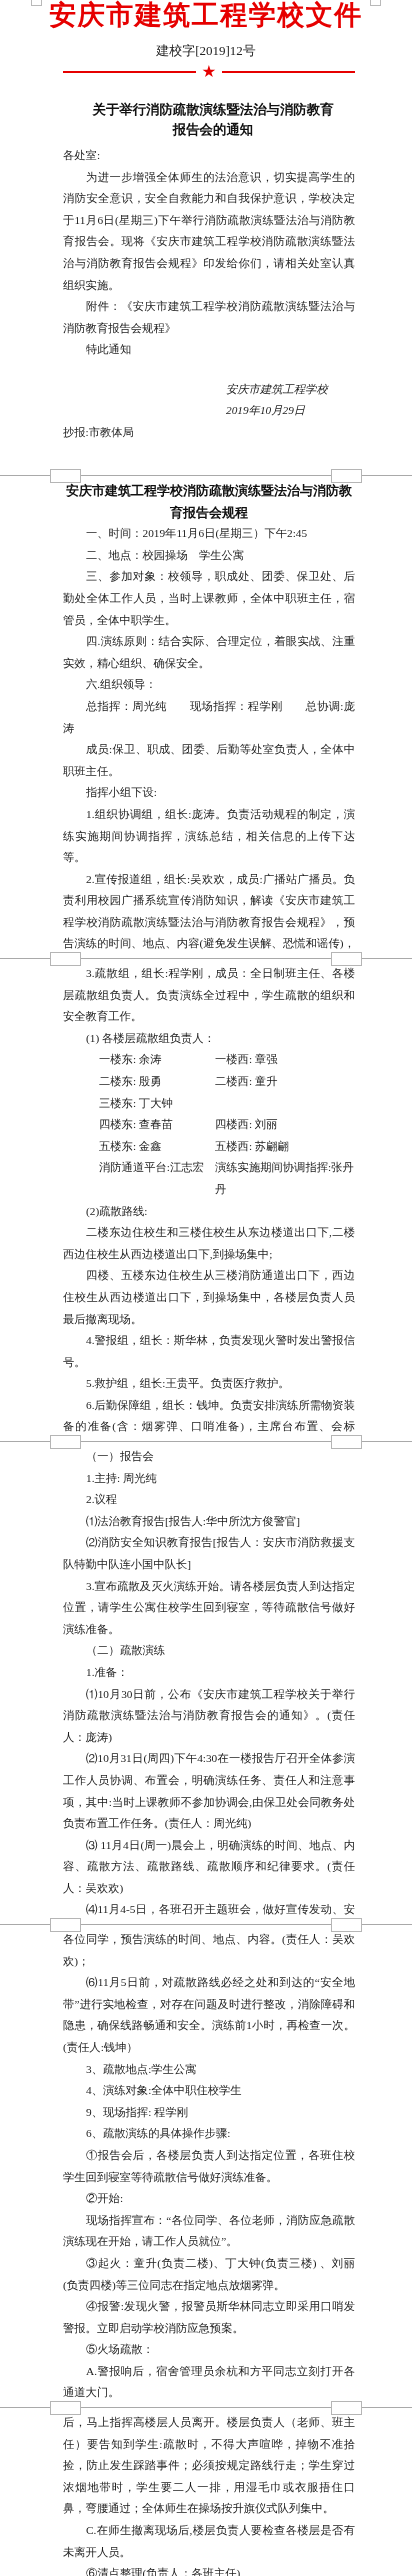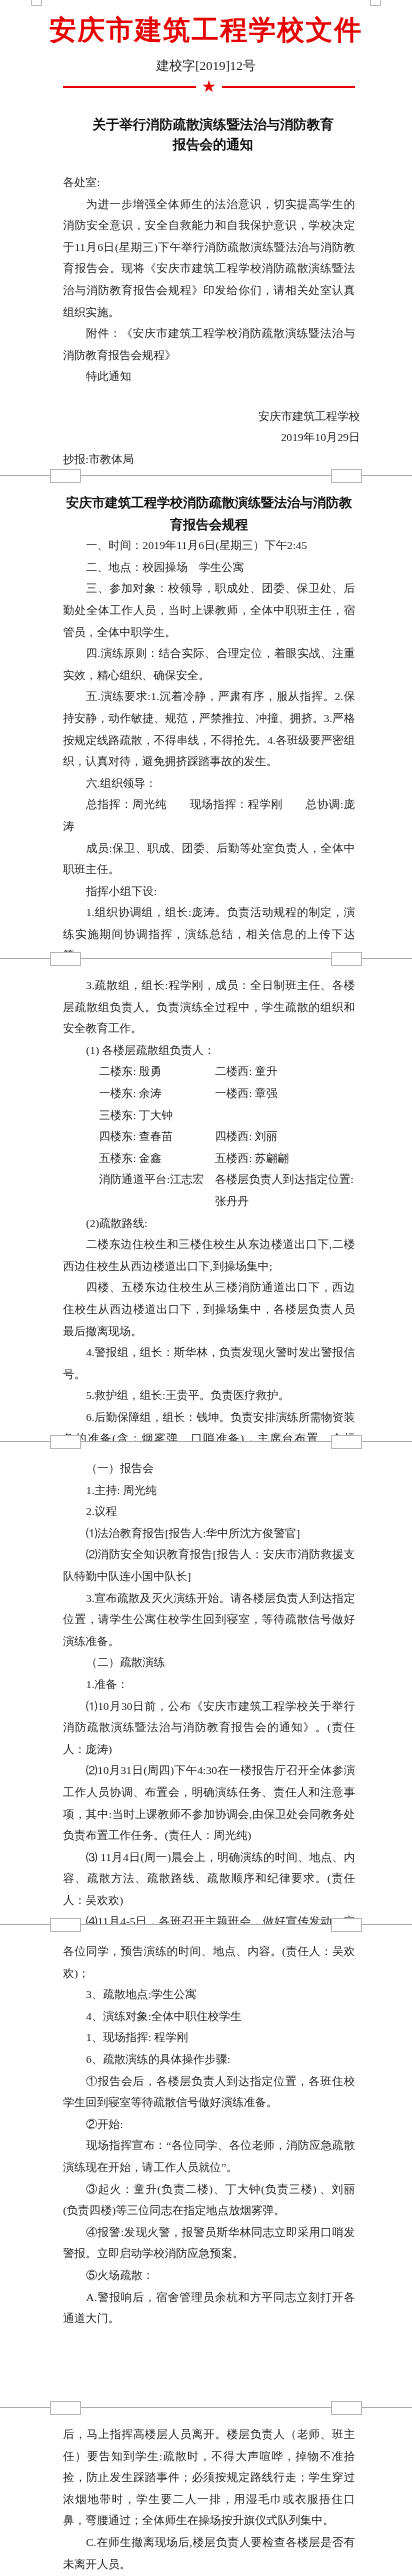--- a/index.html
+++ b/index.html
@@ -15,39 +15,39 @@
   
   .content { margin:0 57px 0 63px; }
 
   
   .corner { position:absolute; top:-2.6px; width:9.3px; height:6.2px;
             border:1px solid #b9b9b9; background:#fff; }
   .corner.l { left:31px; } .corner.r { right:31px; }
 
   
   .org-header {
-    margin-top:15px; text-align:center; color:#e60000;
+    margin-top:0; text-align:center; color:#e60000;
     font-size:27px; font-weight:bold; letter-spacing:1.5px; line-height:30px;
   }
   .doc-number { margin-top:14.4px; text-align:center; font-size:13px; line-height:14.4px; color:#222; }
   .rule-row { display:flex; align-items:center; margin:4.1px 57px 0 63px; height:18.5px; }
   .rule-seg { flex:1; height:1.5px; background:#e60000; }
   .star { color:#e60000; font-size:16.5px; line-height:18.5px; margin:0 5.2px; }
 
   .doc-title { margin-top:18.5px; text-align:center; font-size:13.4px; font-weight:bold;
                line-height:20.6px; color:#111;padding-left:14px; }
 
   
-  .body-block { margin-top:16px; }
+  .body-block { margin-top:4px; }
   .para { font-size:11.3px; line-height:21.6px; text-align:justify; text-indent:23px; margin:0; }
   .noind { text-indent:0; }
 
   .sign-block { margin-top:17.5px; margin-right:52px; text-align:center;
                 margin-left:auto; width:134px; }
-  .sign-block .para { text-align:right; text-indent:0; }
+  .sign-block .para { text-align:left; text-indent:0;font-style:italic; }
 
   .att-title { font-size:13px; font-weight:bold; text-align:center; text-indent:0;
                line-height:21.6px; margin:0; color:#111; }
 
   
   .floor-row { display:flex; font-size:11.3px; line-height:21.6px; padding-left:36px; }
   .floor-left { width:116px; }
   .floor-right { flex:1; }
 
   
@@ -99,63 +99,62 @@
   <div class="sep-mark r"></div>
 </div>
 
 <div class="page pg">
   <div class="content body-block">
     <p class="att-title">安庆市建筑工程学校消防疏散演练暨法治与消防教育报告会规程</p>
     <p class="para">一、时间：2019年11月6日(星期三）下午2:45</p>
     <p class="para">二、地点：校园操场　学生公寓</p>
     <p class="para">三、参加对象：校领导，职成处、团委、保卫处、后勤处全体工作人员，当时上课教师，全体中职班主任，宿管员，全体中职学生。</p>
     <p class="para">四.演练原则：结合实际、合理定位，着眼实战、注重实效，精心组织、确保安全。</p>
-    <p class="para">五.演练要求:1.沉着冷静，严肃有序，服从指挥。2.保持安静，动作敏捷、规范，严禁推拉、冲撞、拥挤。3.严格按规定线路疏散，不得串线，不得抢先。4.各班级要严密组织，认真对待，避免拥挤踩踏事故的发生。</p>
     <p class="para">六.组织领导：</p>
     <p class="para">总指挥：周光纯　　现场指挥：程学刚　　总协调:庞　涛</p>
     <p class="para">成员:保卫、职成、团委、后勤等处室负责人，全体中职班主任。</p>
     <p class="para">指挥小组下设:</p>
     <p class="para">1.组织协调组，组长:庞涛。负责活动规程的制定，演练实施期间协调指挥，演练总结，相关信息的上传下达等。</p>
     <p class="para">2.宣传报道组，组长:吴欢欢，成员:广播站广播员。负责利用校园广播系统宣传消防知识，解读《安庆市建筑工程学校消防疏散演练暨法治与消防教育报告会规程》，预告演练的时间、地点、内容(避免发生误解、恐慌和谣传)，负责安排摄影(李淑芬、张伟、洪光云)，负责新闻报道等。</p>
   </div>
 </div>
 
 <div class="page-sep">
   <div class="sep-mark l"></div>
   <div class="sep-mark r"></div>
 </div>
 
 <div class="page pg">
   <div class="content body-block">
     <p class="para">3.疏散组，组长:程学刚，成员：全日制班主任、各楼层疏散组负责人。负责演练全过程中，学生疏散的组织和安全教育工作。</p>
     <p class="para">(1) 各楼层疏散组负责人：</p>
 
     <div class="floor-row">
+      <span class="floor-left">一楼东: 余涛</span>
+      <span class="floor-right">一楼西: 章强</span>
+    </div>
+    <div class="floor-row">
       <span class="floor-left">二楼东: 殷勇</span>
       <span class="floor-right">二楼西: 童升</span>
     </div>
     <div class="floor-row">
-      <span class="floor-left">一楼东: 余涛</span>
-      <span class="floor-right">一楼西: 章强</span>
-    </div>
-    <div class="floor-row">
       <span class="floor-left">三楼东: 丁大钟</span>
       <span class="floor-right"></span>
     </div>
     <div class="floor-row">
       <span class="floor-left">四楼东: 查春苗</span>
       <span class="floor-right">四楼西: 刘丽</span>
     </div>
     <div class="floor-row">
       <span class="floor-left">五楼东: 金鑫</span>
       <span class="floor-right">五楼西: 苏翩翩</span>
     </div>
     <div class="floor-row">
       <span class="floor-left">消防通道平台:江志宏</span>
-      <span class="floor-right">各楼层负责人到达指定位置:张丹丹</span>
+      <span class="floor-right">演练实施期间协调指挥:张丹丹</span>
     </div>
 
     <p class="para">(2)疏散路线:</p>
     <p class="para">二楼东边住校生和三楼住校生从东边楼道出口下,二楼西边住校生从西边楼道出口下,到操场集中;</p>
     <p class="para">四楼、五楼东边住校生从三楼消防通道出口下，西边住校生从西边楼道出口下，到操场集中，各楼层负责人员最后撤离现场。</p>
     <p class="para">4.警报组，组长：斯华林，负责发现火警时发出警报信号。</p>
     <p class="para">5.救护组，组长:王贵平。负责医疗救护。</p>
     <p class="para">6.后勤保障组，组长：钱坤。负责安排演练所需物资装备的准备(含：烟雾弹、口哨准备)，主席台布置、会标（“安庆市建筑工程学校消防疏散演练暨法治与消防教育报告会”）、席位卡(姚其义、连小国、沈方俊、张宏军、周光纯、程学刚、庞涛)、茶水，保障观摩及参演人员的现场需要等。</p>
 
   </div>
@@ -185,23 +184,24 @@
 </div>
 
 <div class="page-sep">
   <div class="sep-mark l"></div>
   <div class="sep-mark r"></div>
 </div>
 
 <div class="page pg">
   <div class="content body-block">
     <p class="para noind">各位同学，预告演练的时间、地点、内容。(责任人：吴欢欢)；</p>
+    <p class="para">⑹11月5日前，对疏散路线必经之处和到达的“安全地带”进行实地检查，对存在问题及时进行整改，消除障碍和隐患，确保线路畅通和安全。演练前1小时，再检查一次。(责任人:钱坤）</p>
     <p class="para">3、疏散地点:学生公寓</p>
     <p class="para">4、演练对象:全体中职住校学生</p>
-    <p class="para">1、现场指挥: 程学刚</p>
+    <p class="para">9、现场指挥: 程学刚</p>
     <p class="para">6、疏散演练的具体操作步骤:</p>
     <p class="para">①报告会后，各楼层负责人到达指定位置，各班住校学生回到寝室等待疏散信号做好演练准备。</p>
     <p class="para">②开始:</p>
     <p class="para">现场指挥宣布：“各位同学、各位老师，消防应急疏散演练现在开始，请工作人员就位”。</p>
     <p class="para">③起火：童升(负责二楼)、丁大钟(负责三楼) 、刘丽(负责四楼)等三位同志在指定地点放烟雾弹。</p>
     <p class="para">④报警:发现火警，报警员斯华林同志立即采用口哨发警报。立即启动学校消防应急预案。</p>
     <p class="para">⑤火场疏散：</p>
     <p class="para">A.警报响后，宿舍管理员余杭和方平同志立刻打开各通道大门。</p>
 
   </div>

